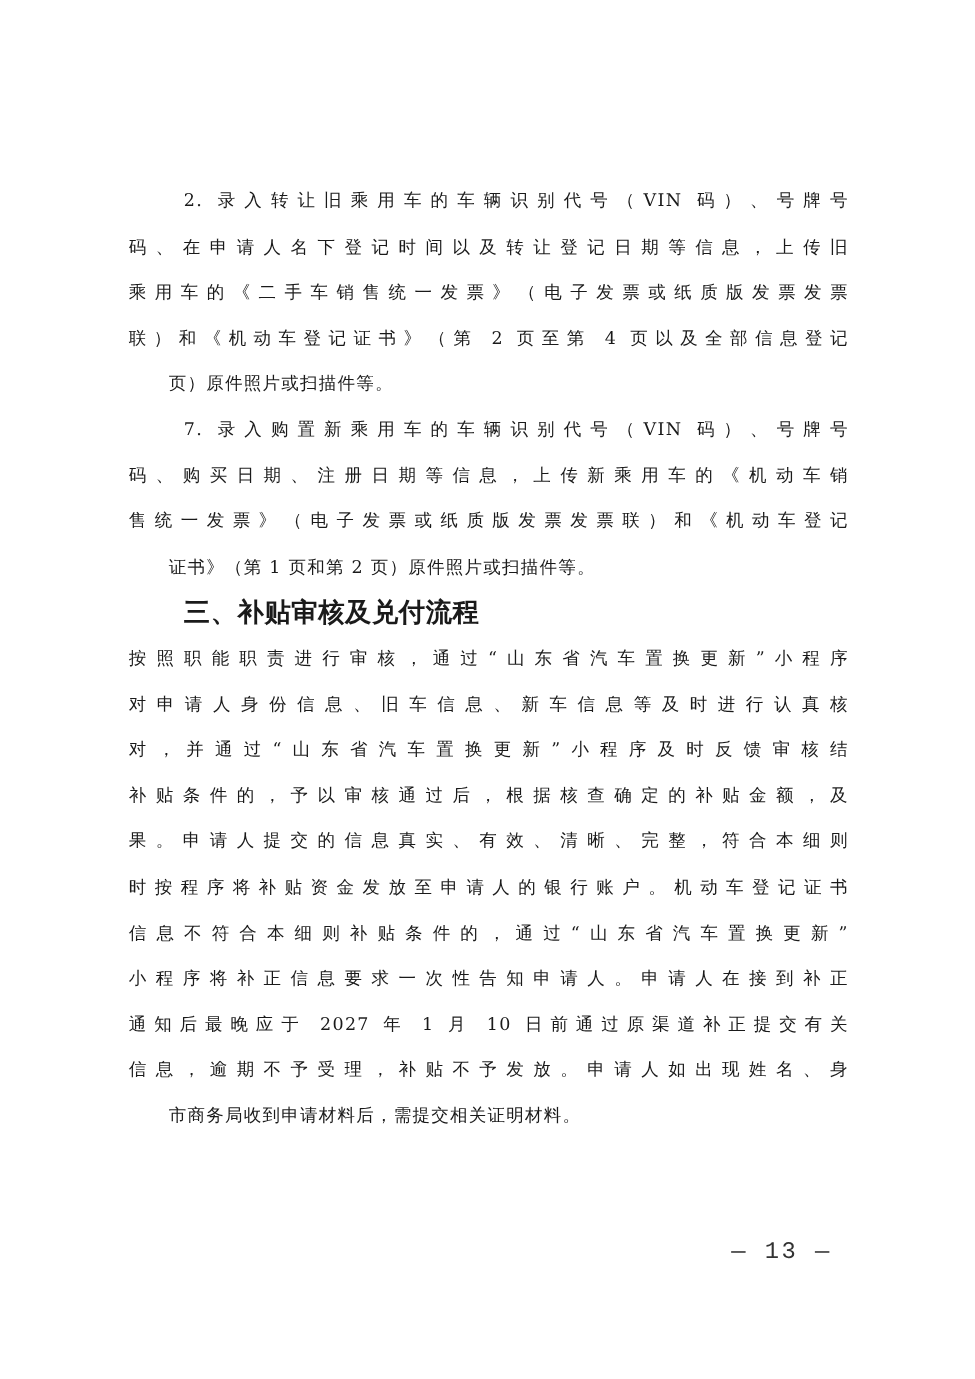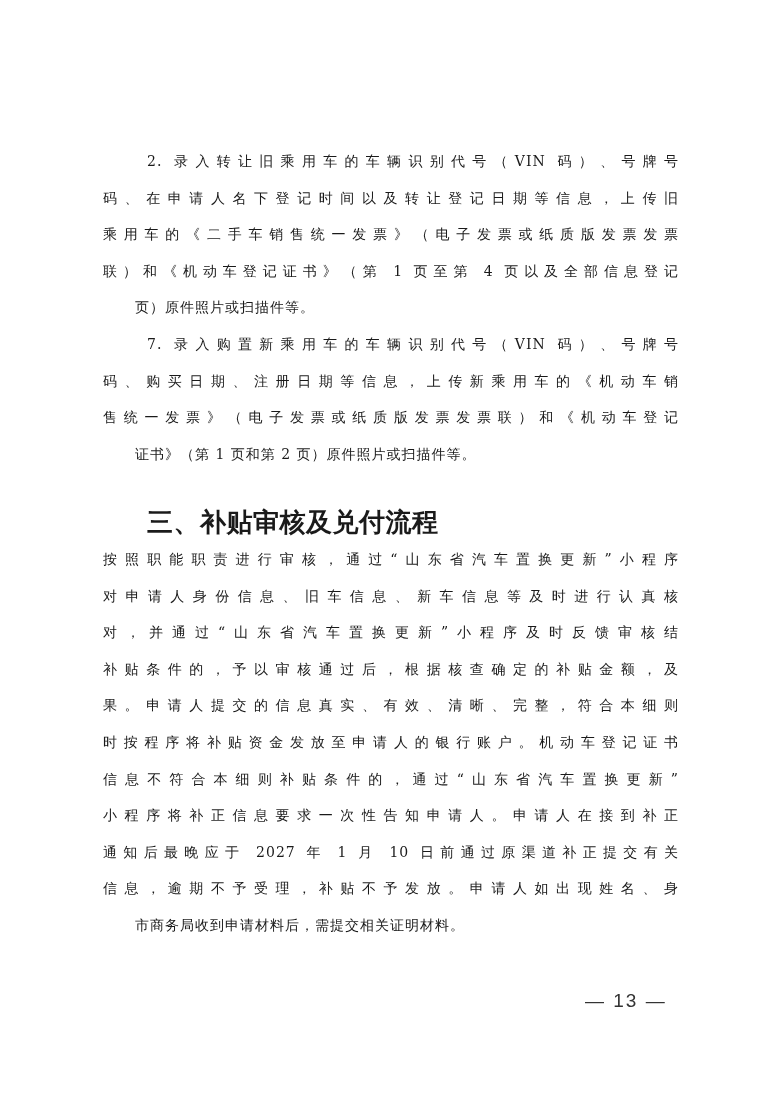--- a/index.html
+++ b/index.html
@@ -35,44 +35,43 @@
     margin-left: 32px;
   }
   .line.indent {
     padding-left: 44px;
   }
   .heading {
     font-family: "DejaVu Sans", "Liberation Sans", sans-serif;
     font-weight: bold;
     text-align-last: left;
     padding-left: 44px;
-    font-size: 26px;
+    font-size: 21px;
     letter-spacing: 0.5px;
-    margin-top: 32px;
   }
   .page-number {
     position: absolute;
     left: 585px;
     top: 990px;
     font-size: 19px;
-    font-family: Liberation Sans, sans-serif;
+    font-family: Liberation Mono, monospace;
     color: #333;
     letter-spacing: 2px;
   }
 </style>
 </head>
 <body>
 
 <div class="page">
 
   <div>
     <div class="line indent">2. 录入转让旧乘用车的车辆识别代号（VIN 码）、号牌号</div>
     <div class="line">码、在申请人名下登记时间以及转让登记日期等信息，上传旧</div>
     <div class="line">乘用车的《二手车销售统一发票》（电子发票或纸质版发票发票</div>
-    <div class="line">联）和《机动车登记证书》（第 1 页至第 4 页以及全部信息登记</div>
+    <div class="line">联）和《机动车登记证书》（第 2 页至第 4 页以及全部信息登记</div>
     <div class="line last">页）原件照片或扫描件等。</div>
   </div>
 
   <div>
     <div class="line indent">7. 录入购置新乘用车的车辆识别代号（VIN 码）、号牌号</div>
     <div class="line">码、购买日期、注册日期等信息，上传新乘用车的《机动车销</div>
     <div class="line">售统一发票》（电子发票或纸质版发票发票联）和《机动车登记</div>
     <div class="line last">证书》（第 1 页和第 2 页）原件照片或扫描件等。</div>
   </div>
 

